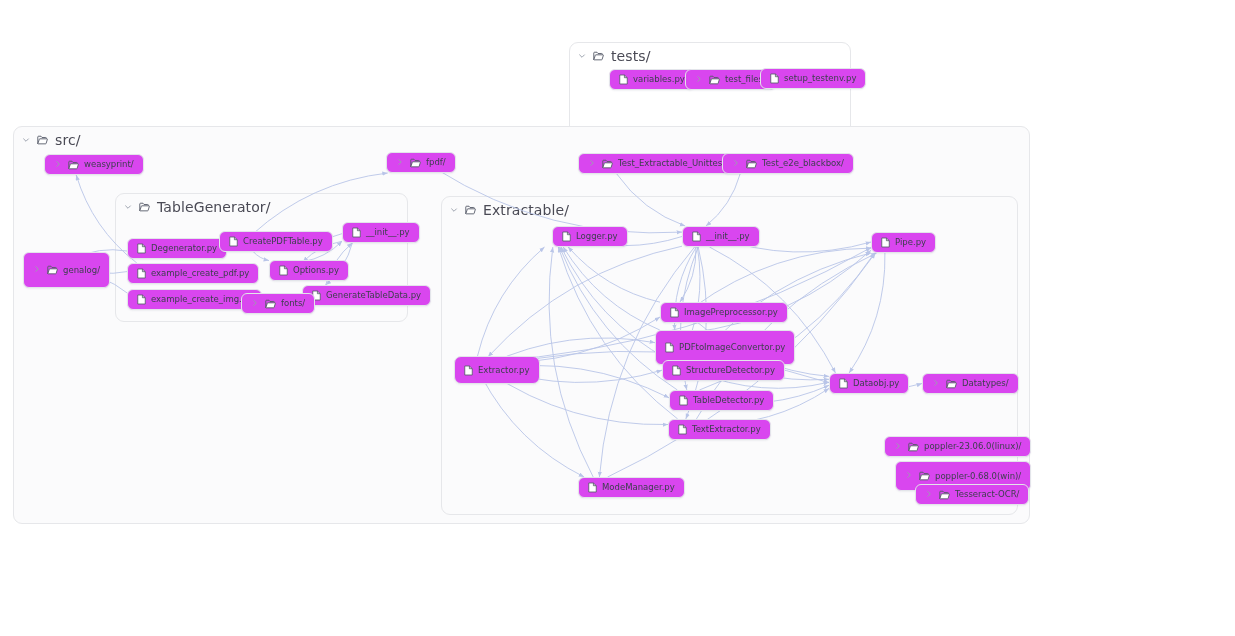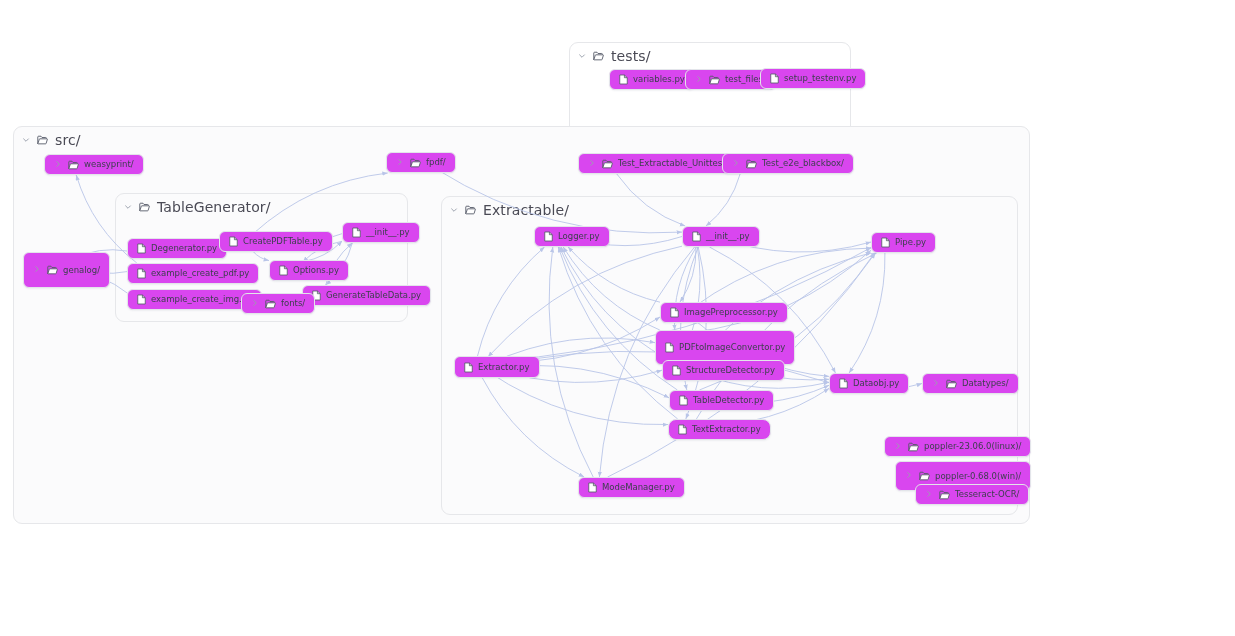--- a/index.html
+++ b/index.html
@@ -294,21 +294,21 @@
       <div class="node folder" style="left: 241px; top: 293px; height: 21px;">
         <span class="arrow"><svg width="8" height="8" viewBox="0 0 10 10">
             <path d="M3.6 2 L6.6 5 L3.6 8" fill="none" stroke="#9aa0ab" stroke-width="1.2" stroke-linecap="round" stroke-linejoin="round"></path>
           </svg></span>
         <svg class="ic" width="11" height="10" viewBox="0 0 14 12">
           <path d="M1 10.6 V2.2 a1 1 0 0 1 1-1 h3.1 l1.3 1.6 H11 a1 1 0 0 1 1 1 V4" fill="none" stroke="#555a68" stroke-width="1.15" stroke-linejoin="round" stroke-linecap="round"></path>
           <path d="M1.1 10.7 L2.9 5.1 a.8 .8 0 0 1 .8-.6 H12.6 a.6 .6 0 0 1 .58 .78 L11.6 10.3 a.8 .8 0 0 1-.78 .6 H1.8 a.7 .7 0 0 1-.7-.2 Z" fill="#ffffff" stroke="#555a68" stroke-width="1.15" stroke-linejoin="round"></path>
         </svg>
         <span class="lbl">fonts/</span>
       </div>
-      <div class="node" style="left: 534px; top: 226px; height: 21px;">
+      <div class="node" style="left: 552px; top: 226px; height: 21px;">
         <svg class="ic" width="9" height="11" viewBox="0 0 12 14">
           <path d="M1 1 h6.2 L11 4.6 V13 H1 Z" fill="#ffffff" stroke="#555a68" stroke-width="1.1" stroke-linejoin="round"></path>
           <path d="M7.2 1 V4.6 H11" fill="none" stroke="#555a68" stroke-width="1.1" stroke-linejoin="round"></path>
         </svg>
         <span class="lbl">Logger.py</span>
       </div>
       <div class="node" style="left: 682px; top: 226px; height: 21px;">
         <svg class="ic" width="9" height="11" viewBox="0 0 12 14">
           <path d="M1 1 h6.2 L11 4.6 V13 H1 Z" fill="#ffffff" stroke="#555a68" stroke-width="1.1" stroke-linejoin="round"></path>
           <path d="M7.2 1 V4.6 H11" fill="none" stroke="#555a68" stroke-width="1.1" stroke-linejoin="round"></path>
@@ -343,28 +343,28 @@
         </svg>
         <span class="lbl">StructureDetector.py</span>
       </div>
       <div class="node" style="left: 669px; top: 390px; height: 21px;">
         <svg class="ic" width="9" height="11" viewBox="0 0 12 14">
           <path d="M1 1 h6.2 L11 4.6 V13 H1 Z" fill="#ffffff" stroke="#555a68" stroke-width="1.1" stroke-linejoin="round"></path>
           <path d="M7.2 1 V4.6 H11" fill="none" stroke="#555a68" stroke-width="1.1" stroke-linejoin="round"></path>
         </svg>
         <span class="lbl">TableDetector.py</span>
       </div>
-      <div class="node" style="left: 668px; top: 419px; height: 21px; border-radius: 8px;">
+      <div class="node" style="left: 668px; top: 419px; height: 21px;">
         <svg class="ic" width="9" height="11" viewBox="0 0 12 14">
           <path d="M1 1 h6.2 L11 4.6 V13 H1 Z" fill="#ffffff" stroke="#555a68" stroke-width="1.1" stroke-linejoin="round"></path>
           <path d="M7.2 1 V4.6 H11" fill="none" stroke="#555a68" stroke-width="1.1" stroke-linejoin="round"></path>
         </svg>
         <span class="lbl">TextExtractor.py</span>
       </div>
-      <div class="node" style="left: 454px; top: 356px; height: 22px;">
+      <div class="node" style="left: 454px; top: 356px; height: 28px; border-radius: 7px;">
         <svg class="ic" width="9" height="11" viewBox="0 0 12 14">
           <path d="M1 1 h6.2 L11 4.6 V13 H1 Z" fill="#ffffff" stroke="#555a68" stroke-width="1.1" stroke-linejoin="round"></path>
           <path d="M7.2 1 V4.6 H11" fill="none" stroke="#555a68" stroke-width="1.1" stroke-linejoin="round"></path>
         </svg>
         <span class="lbl">Extractor.py</span>
       </div>
       <div class="node" style="left: 829px; top: 373px; height: 21px;">
         <svg class="ic" width="9" height="11" viewBox="0 0 12 14">
           <path d="M1 1 h6.2 L11 4.6 V13 H1 Z" fill="#ffffff" stroke="#555a68" stroke-width="1.1" stroke-linejoin="round"></path>
           <path d="M7.2 1 V4.6 H11" fill="none" stroke="#555a68" stroke-width="1.1" stroke-linejoin="round"></path>

